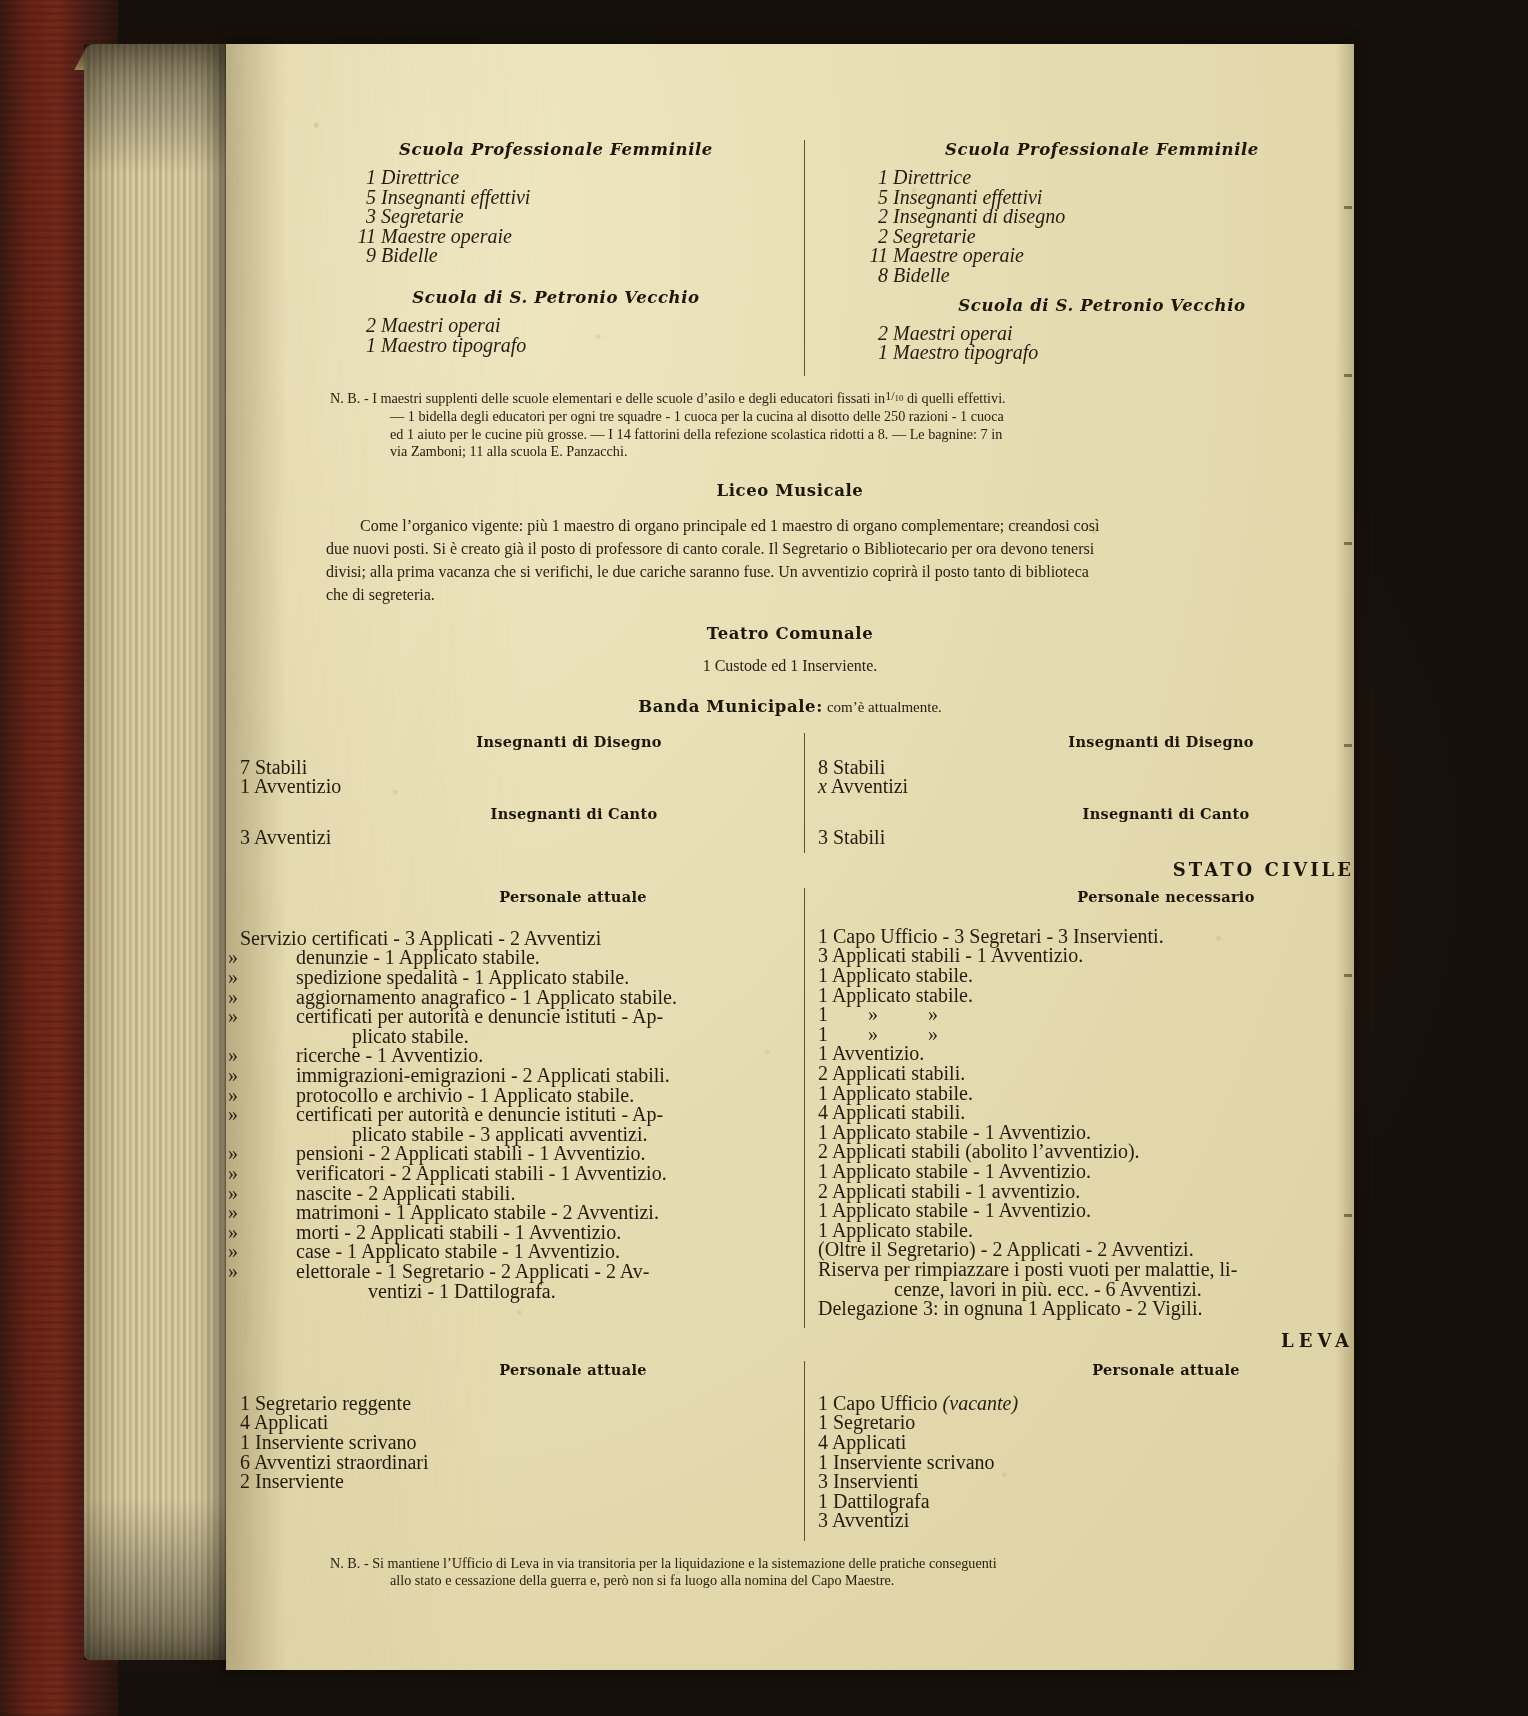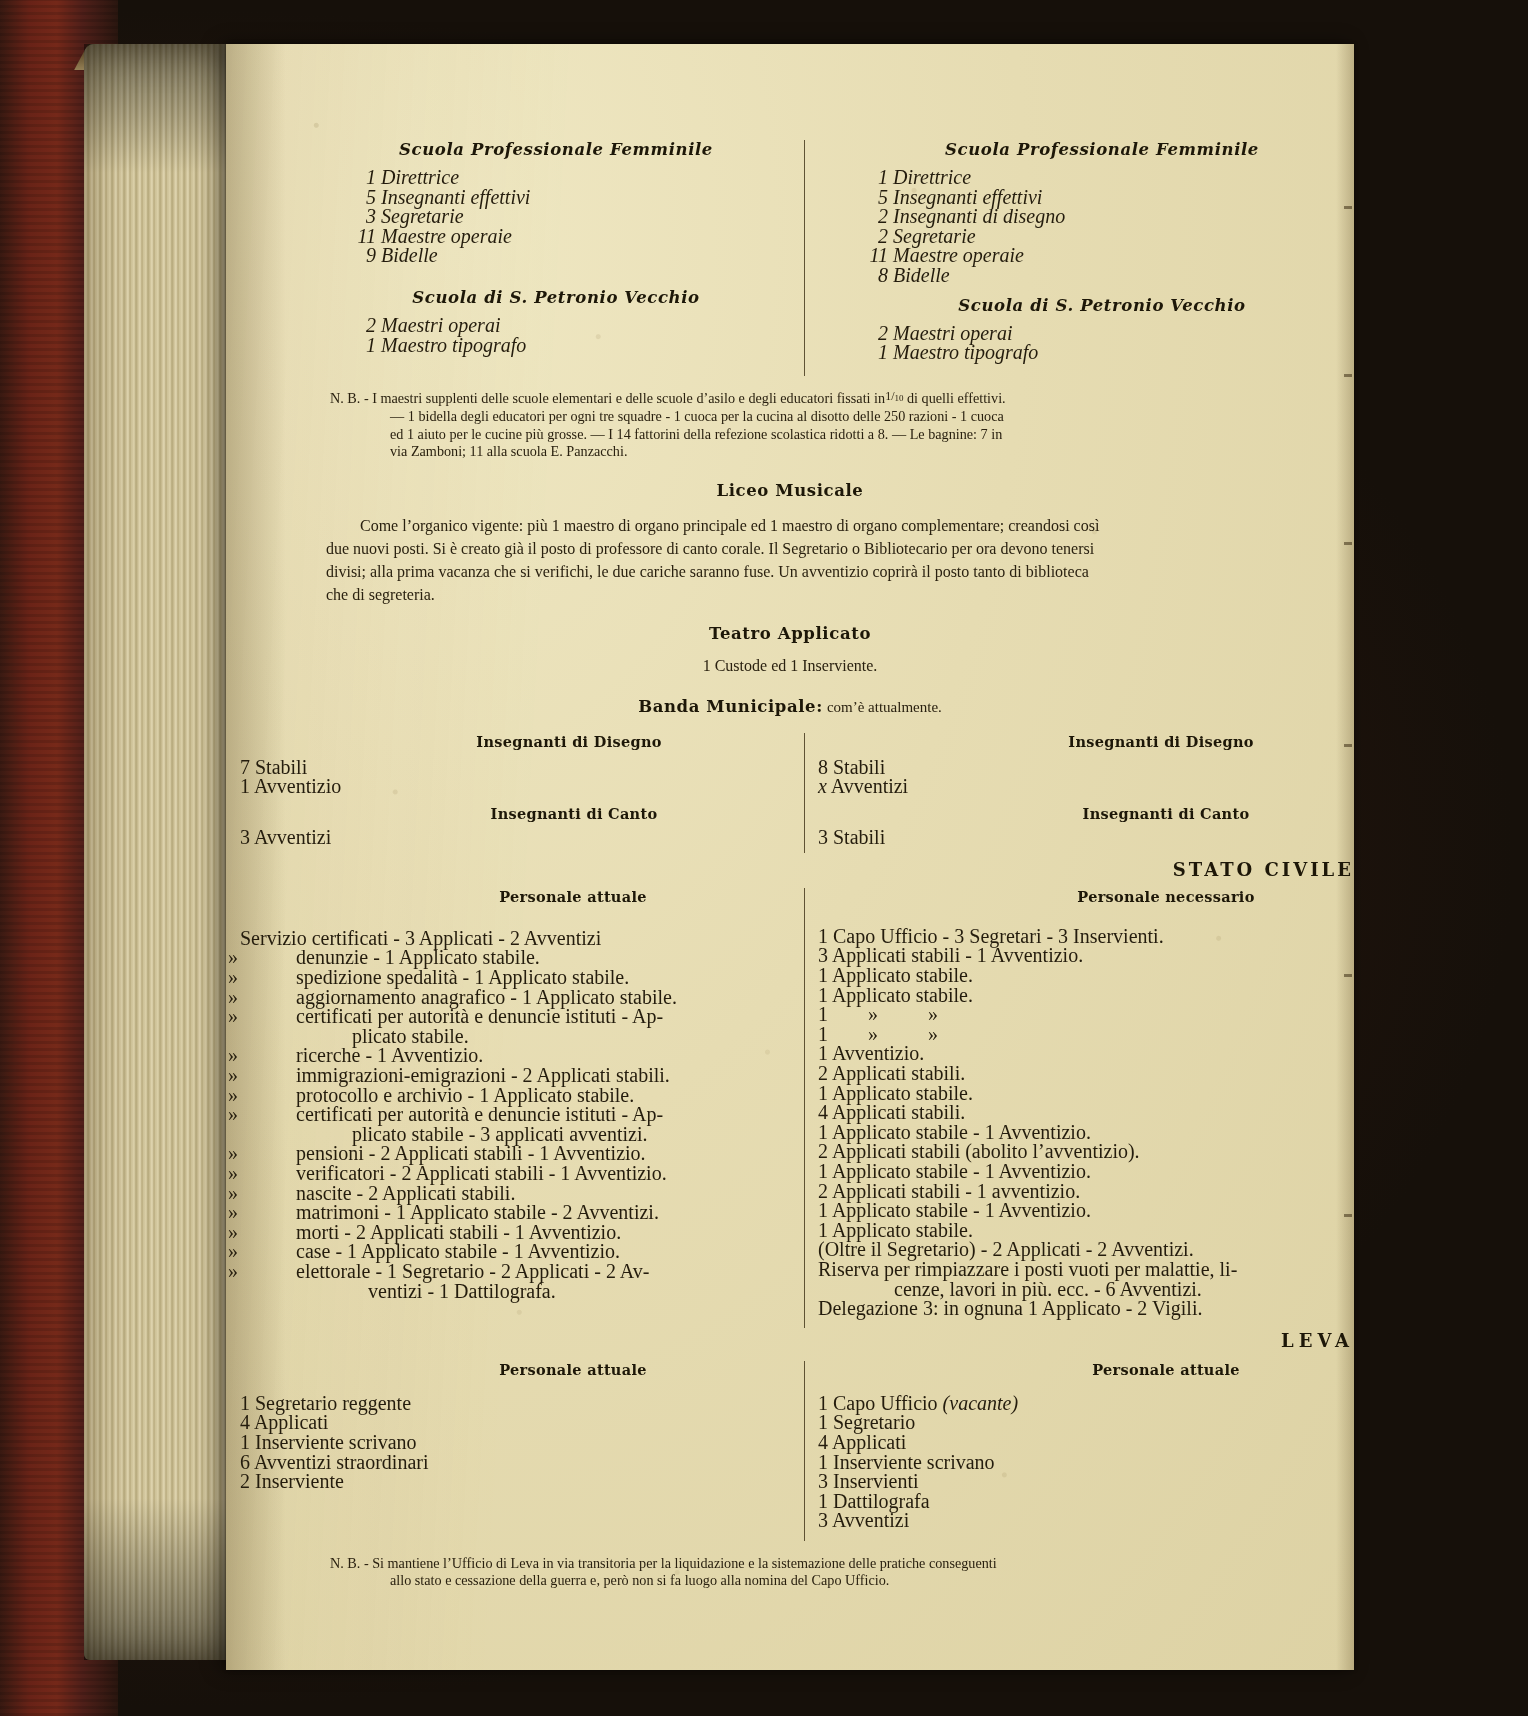--- a/index.html
+++ b/index.html
@@ -198,21 +198,21 @@
     </div>
 
     <div class="hd" style="margin-top:20px;">Liceo Musicale</div>
     <div class="body-t" style="margin:14px 36px 0 100px;line-height:23px;">
       <div style="text-indent:34px;">Come l’organico vigente: più 1 maestro di organo principale ed 1 maestro di organo complementare; creandosi così</div>
       <div>due nuovi posti. Si è creato già il posto di professore di canto corale. Il Segretario o Bibliotecario per ora devono tenersi</div>
       <div>divisi; alla prima vacanza che si verifichi, le due cariche saranno fuse. Un avventizio coprirà il posto tanto di biblioteca</div>
       <div>che di segreteria.</div>
     </div>
 
-    <div class="hd" style="margin-top:18px;">Teatro Applicato</div>
+    <div class="hd" style="margin-top:18px;">Teatro Comunale</div>
     <div class="body-t ctr" style="margin-top:13px;">1  Custode  ed  1  Inserviente.</div>
 
     <div style="margin-top:22px;text-align:center;">
       <span class="hd" style="display:inline;font-size:16.5px;">Banda Municipale:</span>
       <span class="small-t" style="font-size:15px;">com’è attualmente.</span>
     </div>
 
     <div class="cols" style="position:relative;margin-top:16px;height:120px;">
       <div class="vrule" style="top:0;height:120px;left:578px;"></div>
 
@@ -326,17 +326,17 @@
           <div><span>3</span> <span>Avventizi</span></div>
         </div>
       </div>
     </div>
 
     <div class="small-t" style="margin:14px 36px 0 104px;">
       <div style="padding-left:60px;text-indent:-60px;">
         <span>N. B. -</span>
         <span>Si mantiene l’Ufficio di Leva in via transitoria per la liquidazione e la sistemazione delle pratiche conseguenti</span>
       </div>
-      <div style="padding-left:60px;">allo stato e cessazione della guerra e, però non si fa luogo alla nomina del Capo Ufficio.</div>
+      <div style="padding-left:60px;">allo stato e cessazione della guerra e, però non si fa luogo alla nomina del Capo Maestre.</div>
     </div>
 
   </div>
 </div>
 
 </body></html>

